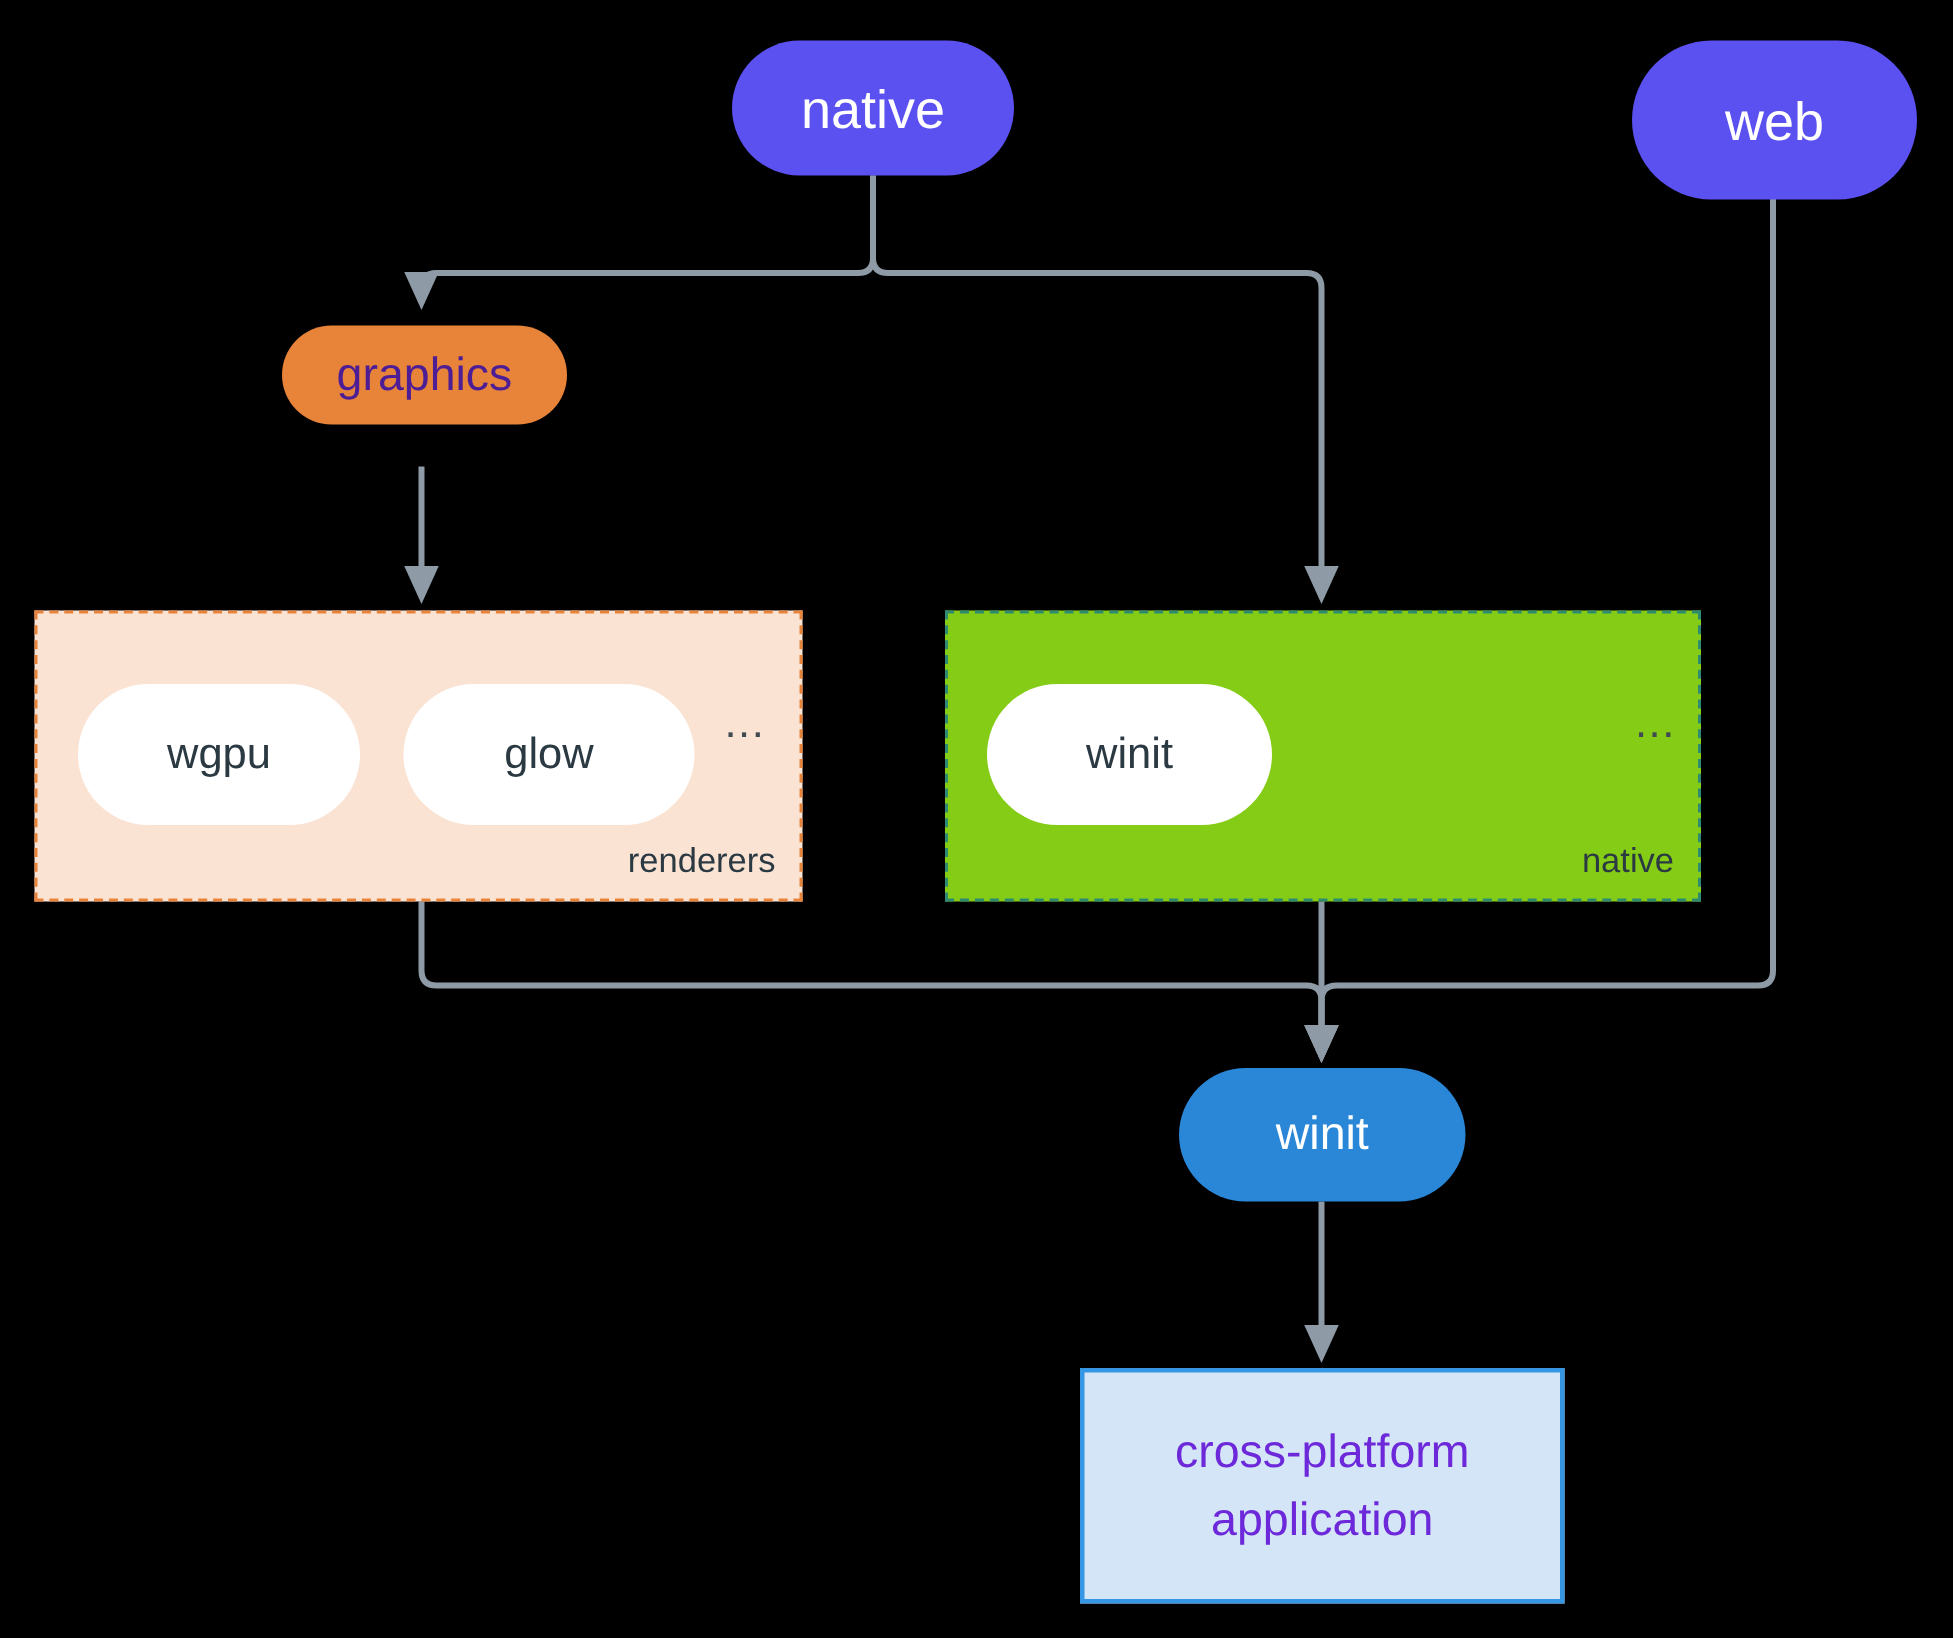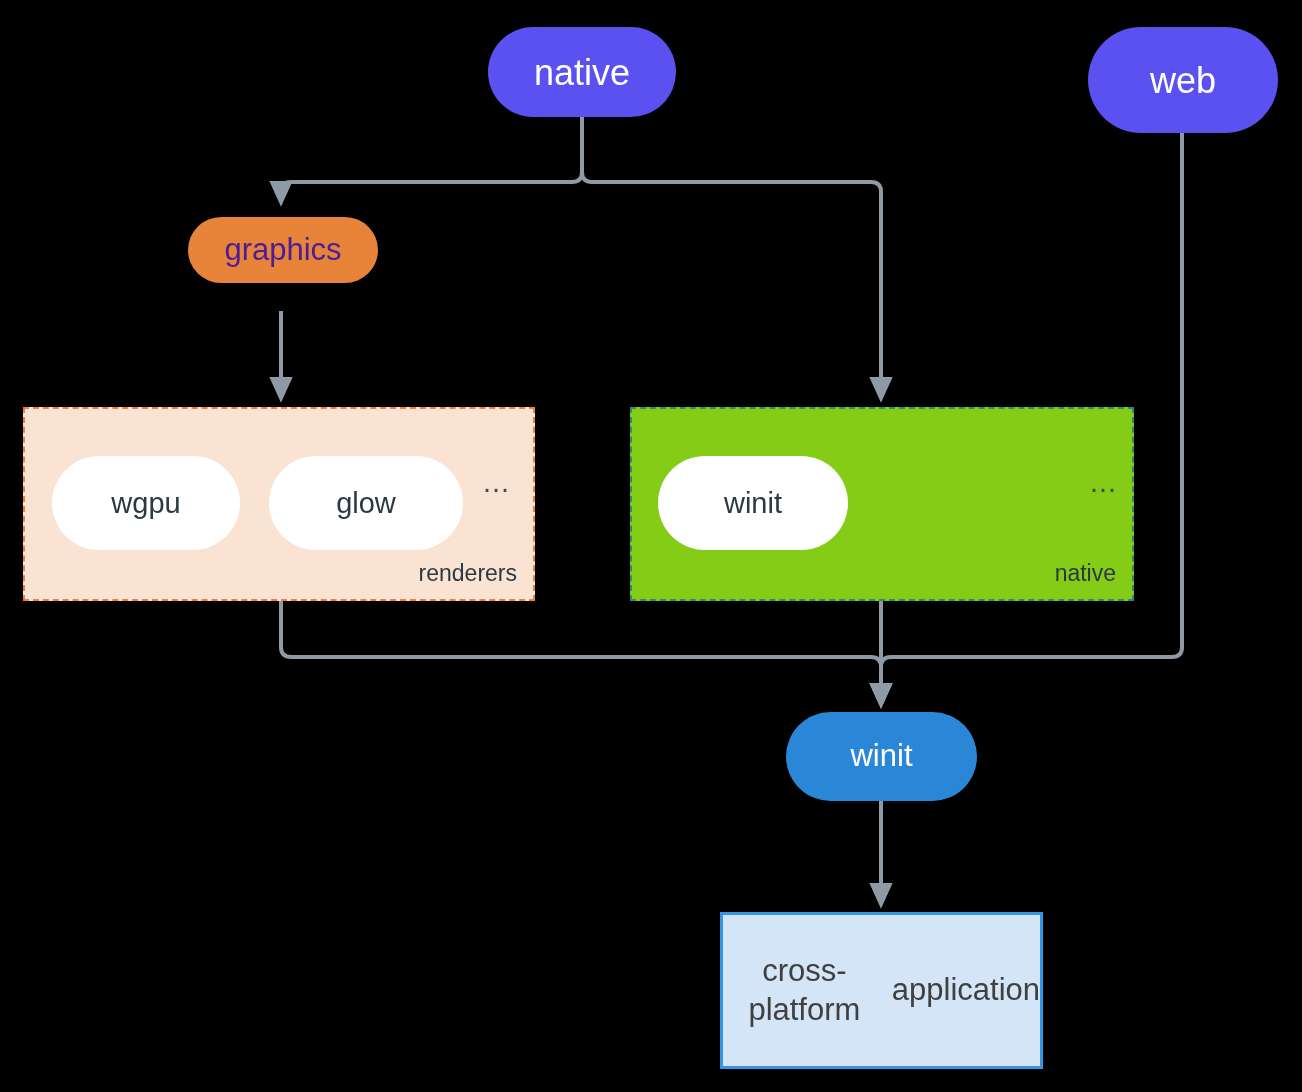--- a/index.html
+++ b/index.html
@@ -76,23 +76,23 @@
     font-size: 31px;
   }
   
   #node-application {
     left: 720px;
     top: 912px;
     width: 323px;
     height: 157px;
     background: #d3e5f7;
     border: 3px solid #3596e4;
-    color: #404040;
+    color: #6d28d9;
     font-size: 31px;
-    flex-direction: row;
+    flex-direction: column;
     gap: 6px;
   }
   #node-application .app-line {
     display: block;
   }
   
   .subgraph {
     position: absolute;
     box-sizing: border-box;
   }

